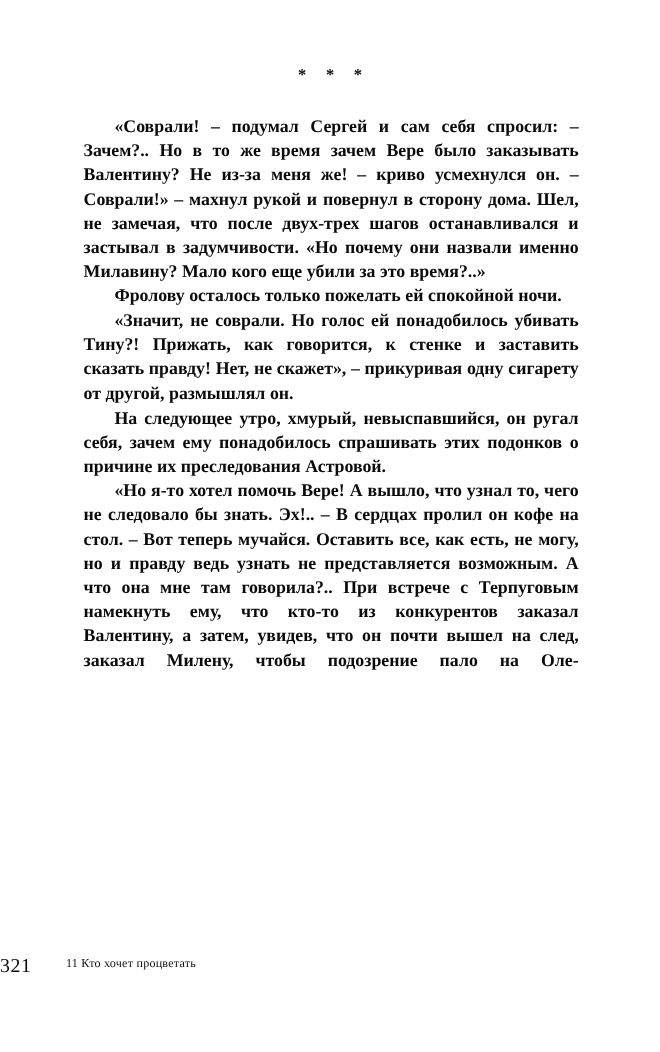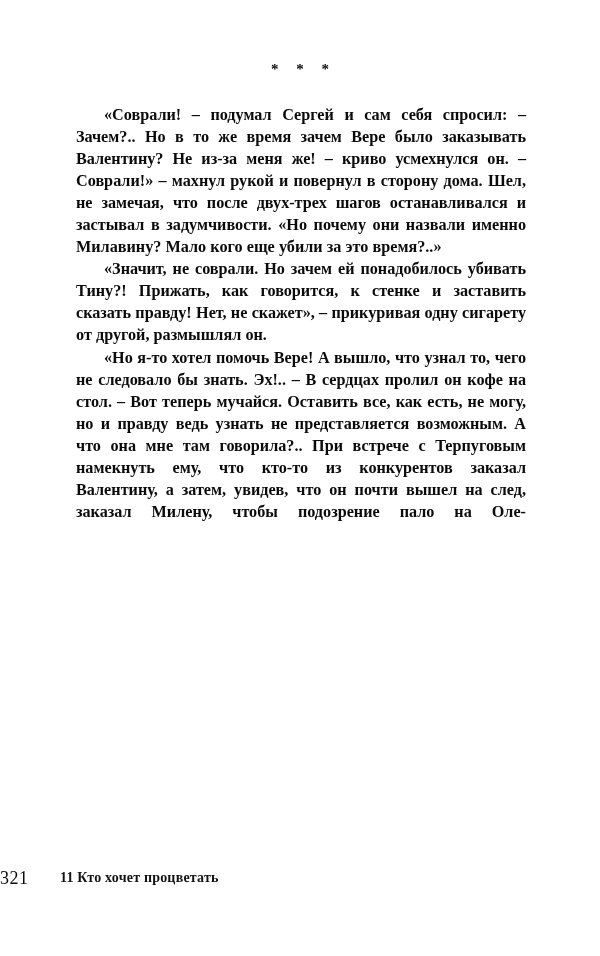--- a/index.html
+++ b/index.html
@@ -53,22 +53,22 @@
     position: absolute;
     left: 0;
     top: 868px;
     width: 600px;
     height: 26px;
   }
   .signature {
     position: absolute;
     left: 60px;
     top: 2px;
-    font-size: 14px;
-    font-weight: 700;
+    font-size: 11px;
+    font-weight: 400;
     letter-spacing: 0.2px;
     color: #121212;
     white-space: nowrap;
   }
   .folio {
     position: absolute;
     left: 0;
     top: 0;
     width: 600px;
     text-align: left;
@@ -80,21 +80,23 @@
 </style>
 </head>
 <body>
 
 <div class="page">
 
   <div class="scene-break">* * *</div>
 
   <div class="textblock">
     <p class="para">«Соврали! – подумал Сергей и сам себя спросил: – Зачем?.. Но в то же время зачем Вере было заказывать Валентину? Не из-за меня же! – криво усмехнулся он. – Соврали!» – махнул рукой и повернул в сторону дома. Шел, не замечая, что после двух-трех шагов останавливался и застывал в задумчивости. «Но почему они назвали именно Милавину? Мало кого еще убили за это время?..»</p>
-    <p class="para">«Значит, не соврали. Но зачем ей понадобилось убивать Тину?! Прижать, как говорится, к стенке и заставить сказать правду! Нет, не скажет», – прикуривая одну сигарету от другой, размышлял он.</p>
+    <p class="para">Фролову осталось только пожелать ей спокойной ночи.</p>
+    <p class="para">«Значит, не соврали. Но голос ей понадобилось убивать Тину?! Прижать, как говорится, к стенке и заставить сказать правду! Нет, не скажет», – прикуривая одну сигарету от другой, размышлял он.</p>
+    <p class="para">На следующее утро, хмурый, невыспавшийся, он ругал себя, зачем ему понадобилось спрашивать этих подонков о причине их преследования Астровой.</p>
     <p class="para last-justified">«Но я-то хотел помочь Вере! А вышло, что узнал то, чего не следовало бы знать. Эх!.. – В сердцах пролил он кофе на стол. – Вот теперь мучайся. Оставить все, как есть, не могу, но и правду ведь узнать не представляется возможным. А что она мне там говорила?.. При встрече с Терпуговым намекнуть ему, что кто-то из конкурентов заказал Валентину, а затем, увидев, что он почти вышел на след, заказал Милену, чтобы подозрение пало на Оле-</p>
   </div>
 
   <div class="footer">
     <div class="signature">11 Кто хочет процветать</div>
     <div class="folio">321</div>
   </div>
 
 </div>
 

